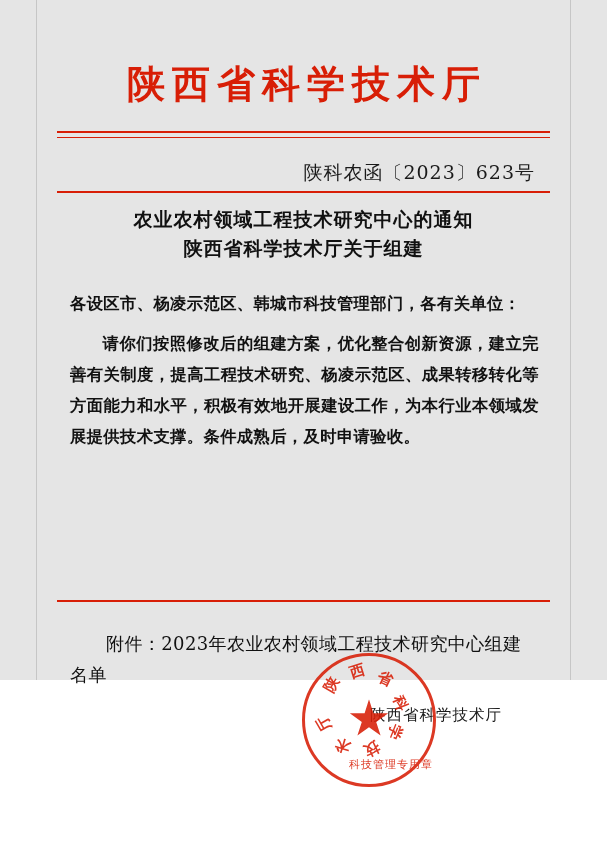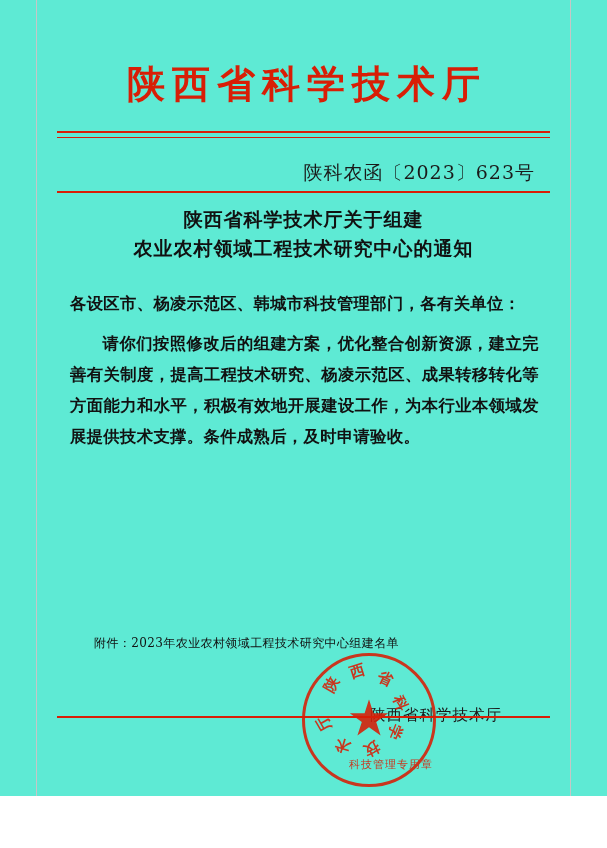--- a/index.html
+++ b/index.html
@@ -10,22 +10,22 @@
   body {
     width: 607px;
     height: 848px;
     font-family: "Liberation Serif", "DejaVu Serif", serif;
     color: #111;
     overflow: hidden;
   }
   .page {
     position: relative;
     width: 607px;
-    height: 796px;
-    background: #5eead4;
+    height: 680px;
+    background: #e5e5e5;
     box-sizing: border-box;
   }
   .side-rule {
     position: absolute;
     top: 0;
     bottom: 0;
     width: 1px;
     background: #c6c6c6;
   }
   .side-rule.left { left: 36px; }
@@ -122,21 +122,21 @@
     margin: 0 0 9px 0;
     font-weight: bold;
   }
   .indent { text-indent: 2em; }
 
   .attachment {
     position: absolute;
     top: 628px;
     left: 70px;
     right: 68px;
-    font-size: 12px;
+    font-size: 18px;
     line-height: 31px;
     letter-spacing: 0.4px;
     text-indent: 2em;
     color: #111;
     font-family: "DejaVu Serif", "Liberation Serif", serif;
   }
 
   .signature {
     position: absolute;
     top: 700px;
@@ -210,22 +210,22 @@
   </div>
 
   <div class="red-line-top"></div>
   <div class="red-line-top2"></div>
 
   <div class="doc-number">陕科农函〔2023〕623号</div>
 
   <div class="red-line-mid"></div>
 
   <div class="title-block">
+    <div>农业农村领域工程技术研究中心的通知</div>
     <div>陕西省科学技术厅关于组建</div>
-    <div>农业农村领域工程技术研究中心的通知</div>
   </div>
 
   <div class="body-block">
     <p>各设区市、杨凌示范区、韩城市科技管理部门，各有关单位：</p>
     <p class="indent">请你们按照修改后的组建方案，优化整合创新资源，建立完善有关制度，提高工程技术研究、杨凌示范区、成果转移转化等方面能力和水平，积极有效地开展建设工作，为本行业本领域发展提供技术支撑。条件成熟后，及时申请验收。</p>
   </div>
 
   <div class="attachment">附件：2023年农业农村领域工程技术研究中心组建名单</div>
 
   <div class="signature">

